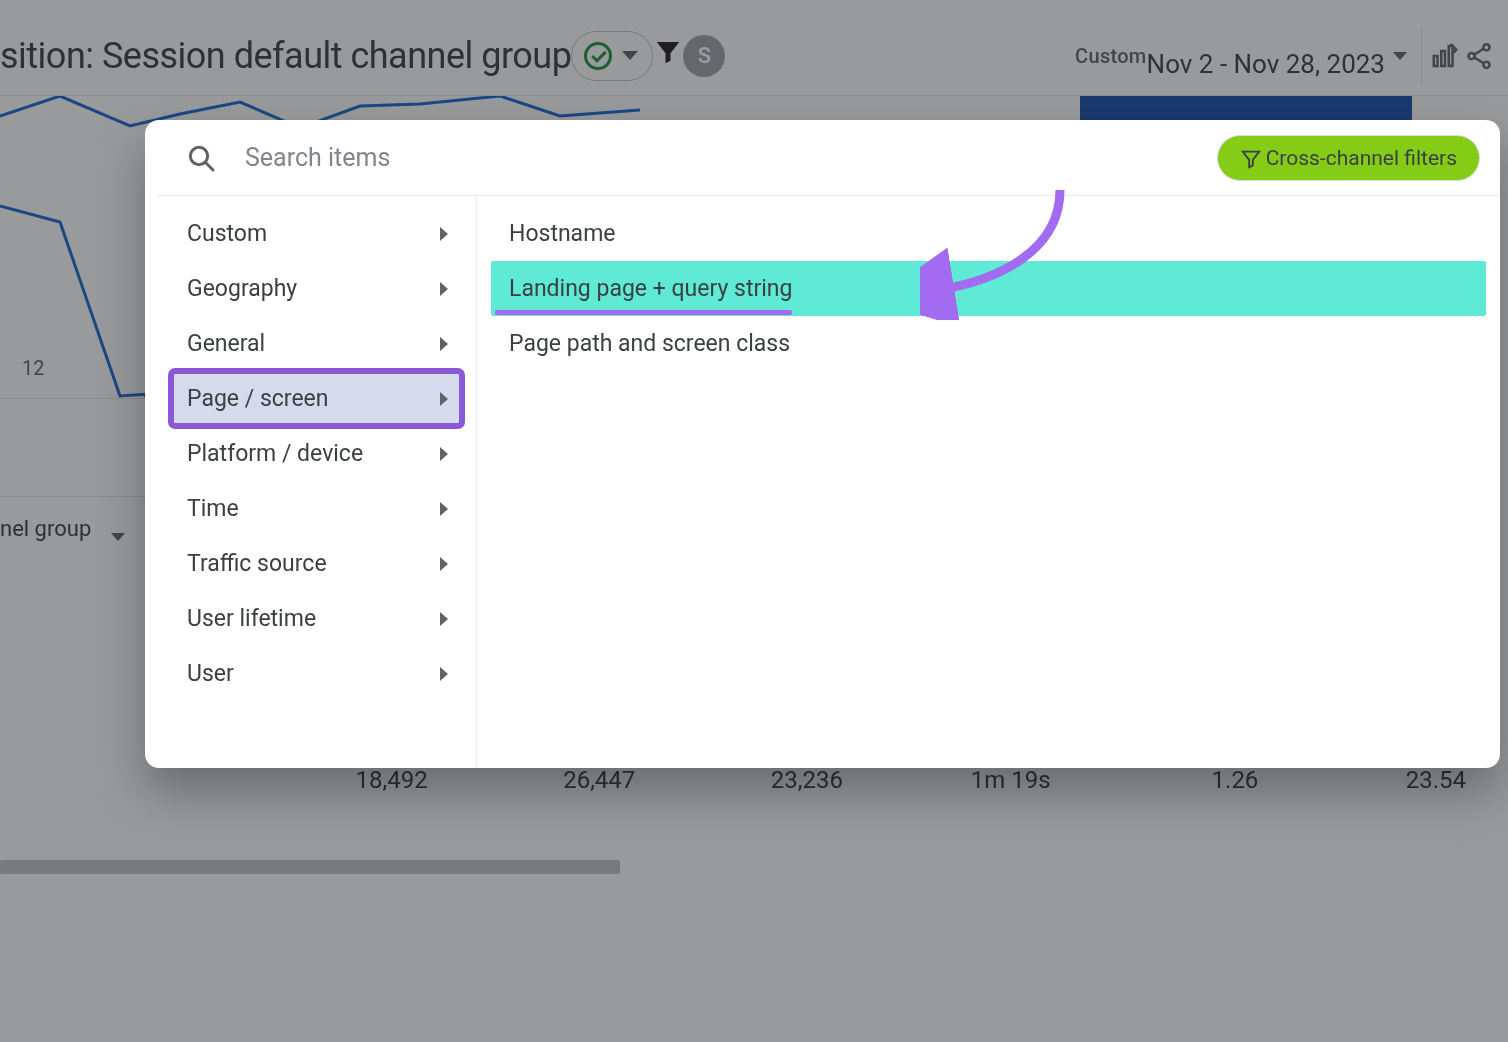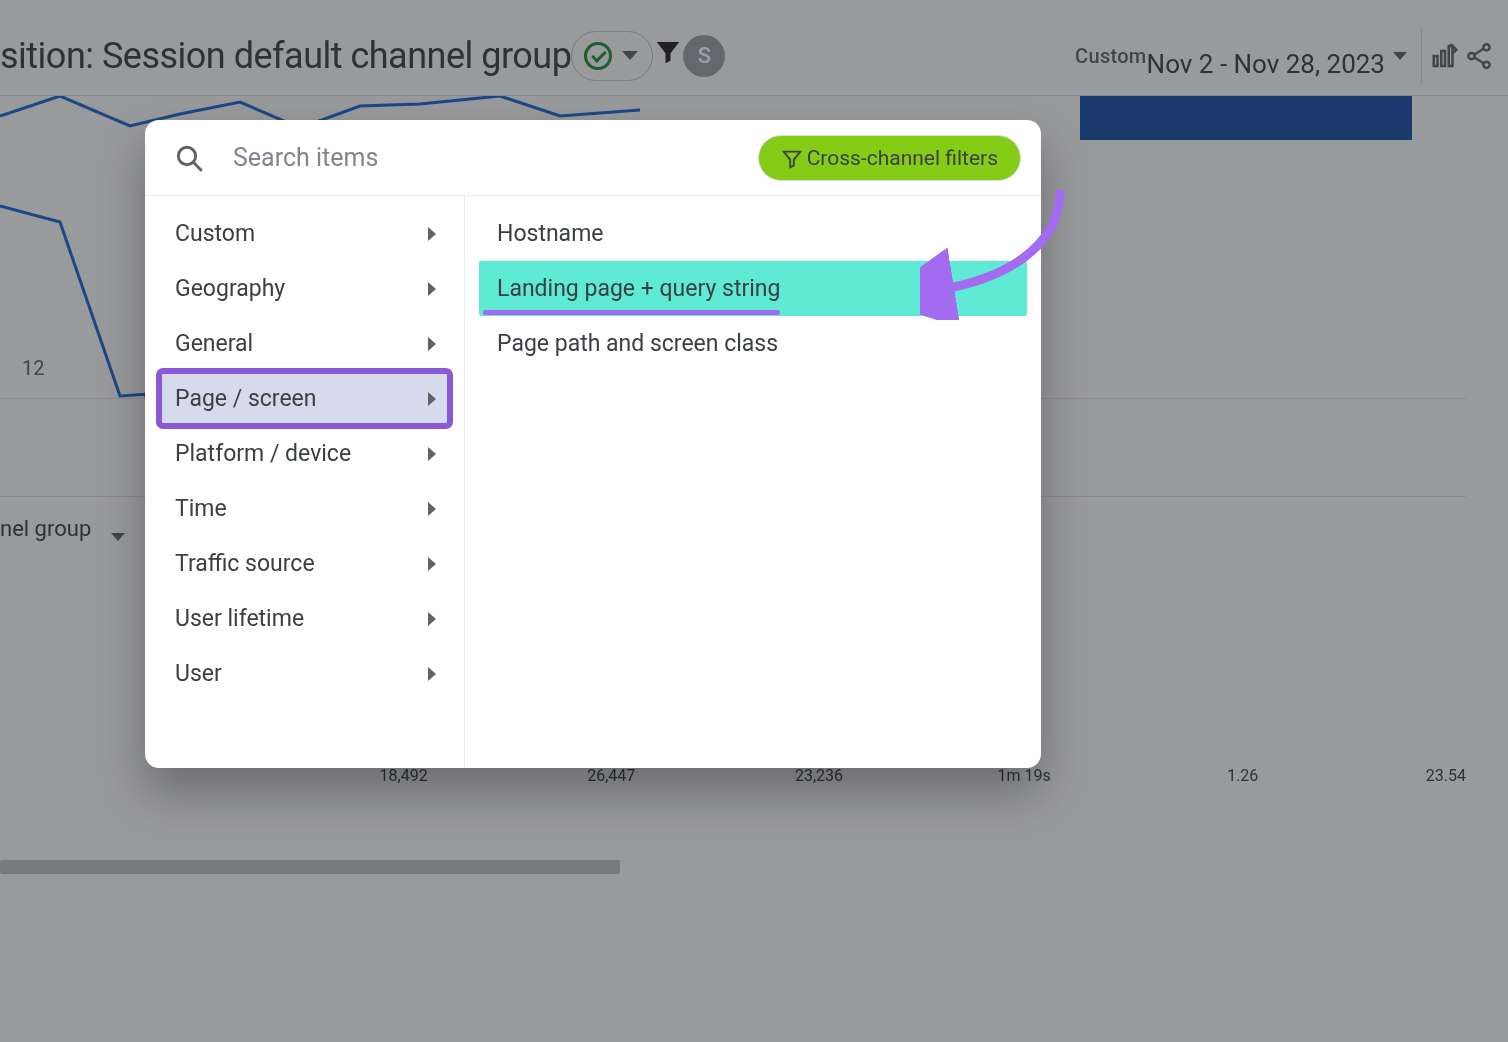--- a/index.html
+++ b/index.html
@@ -66,21 +66,21 @@
   .axis-12 {
     position: absolute; left: 22px; top: 260px; font-size: 20px; color: #5f6368;
   }
   .hline { position:absolute; left:0; right:42px; height:1px; background:#e0e0e0; }
   .line1 { top: 302px; }
   .line2 { top: 400px; }
 
   .table-row-bg {
     position: absolute; left: 0; right: 0; top: 670px;
     display: flex; align-items: center;
-    font-size: 16px; color: #3c4043;
+    font-size: 24px; color: #3c4043;
     padding-right: 42px;
   }
   .table-row-bg > div { flex: 1; text-align: right; }
   .table-row-bg > div:first-child { flex: 0 0 220px; text-align:left; padding-left:0; }
 
   .channel-dd {
     position: absolute; left: 0; top: 420px;
     font-size: 22px; color: #3c4043;
     display:flex; align-items:flex-end; gap:12px;
   }
@@ -89,24 +89,24 @@
     background: #bdc1c6; border-radius: 2px;
   }
 
   
   .dim {
     position: absolute; inset: 0; background: rgba(32,33,36,0.44);
   }
 
   
   .modal {
-    position: absolute; left: 145px; top: 120px; width: 896px; height: 648px;
+    position: absolute; left: 145px; top: 120px; width: 1355px; height: 648px;
     background: #fff; border-radius: 14px;
     box-shadow: 0 24px 48px rgba(0,0,0,0.3);
-    display: flex; flex-direction: column; overflow: hidden;
+    display: flex; flex-direction: column; overflow: hidden; padding-left: 12px;
   }
   .modal-search {
     height: 76px; border-bottom: 1px solid #e8eaed;
     display: flex; align-items: center; padding: 0 20px 0 28px; gap: 28px;
   }
   .search-icon { width: 32px; height: 32px; color: #5f6368; }
   .search-input {
     border: none; outline: none; flex: 1;
     font-size: 25px; color: #3c4043;
   }

